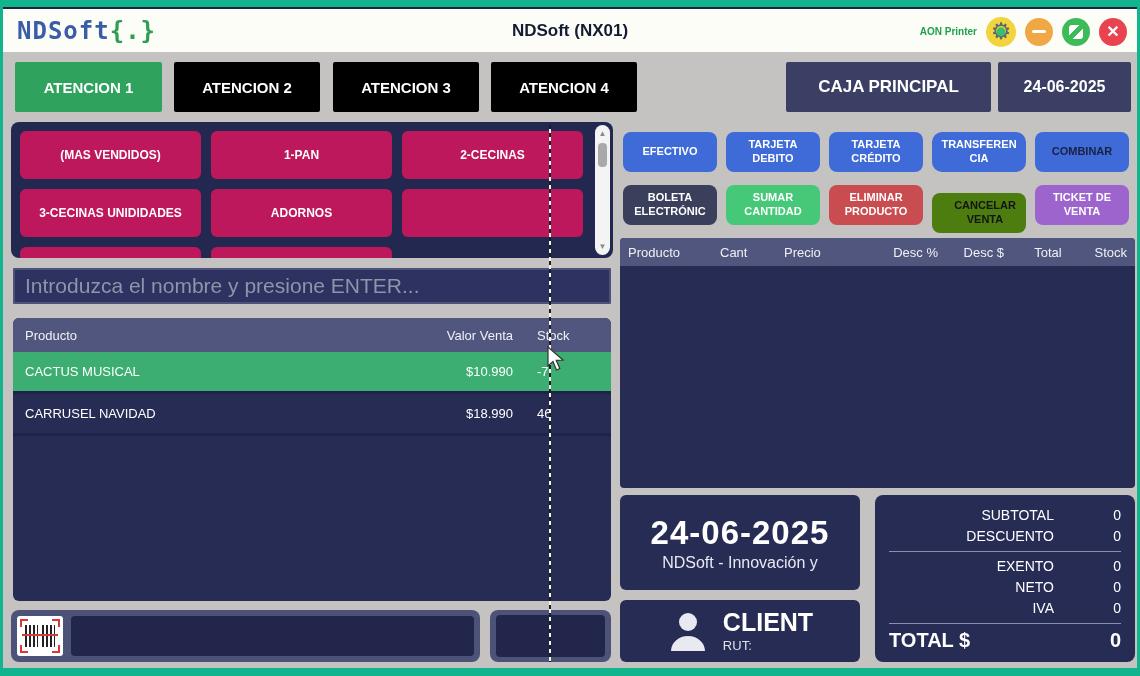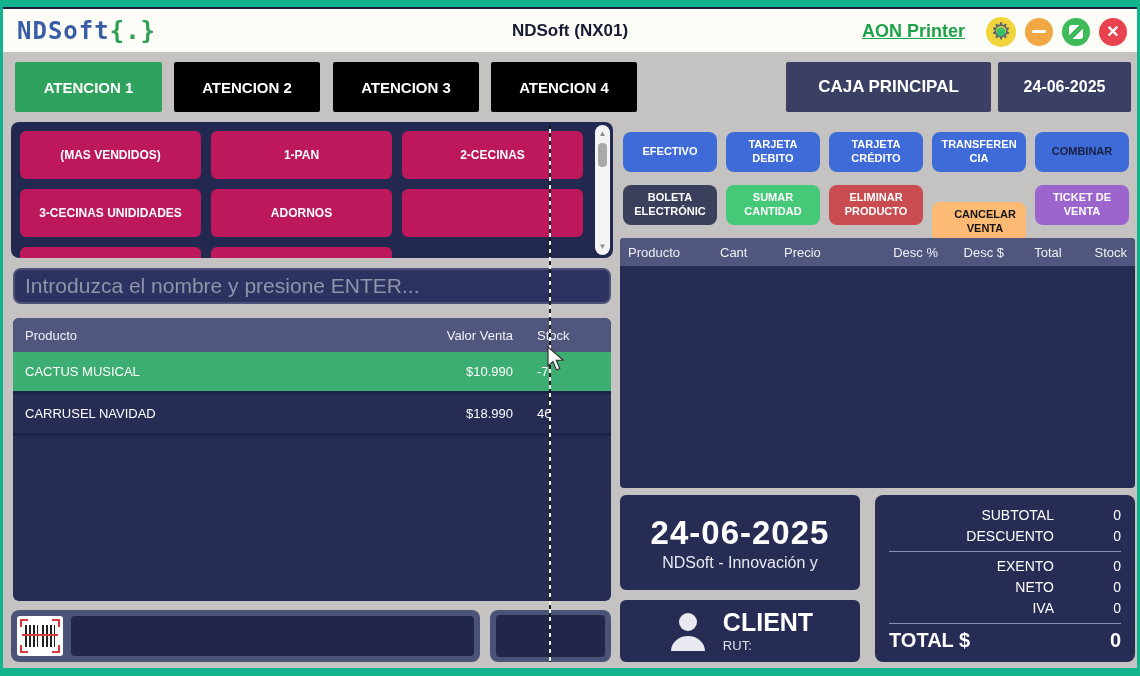--- a/index.html
+++ b/index.html
@@ -10,21 +10,21 @@
     border-left:3px solid #12b48e; border-right:3px solid #12b48e;
   }
   
   .top-strip { position:absolute; left:0; top:0; width:100%; height:7px; background:#12b48e; }
   .bottom-strip { position:absolute; left:0; bottom:0; width:100%; height:8px; background:#12b48e; }
   .titlebar { position:absolute; left:0; top:7px; width:100%; height:45px; background:#fdfdf7; border-top:2px solid #1a2340; }
   .logo { position:absolute; left:14px; top:8px; font-family:"DejaVu Sans Mono", monospace; font-weight:bold; font-size:24px; color:#3a5da8; letter-spacing:1px; }
   .logo .suffix { color:#2e9e52; }
   .win-title { position:absolute; left:0; top:12px; width:100%; text-align:center; font-size:17px; font-weight:bold; color:#151b33; pointer-events:none; }
   .tb-right { position:absolute; right:10px; top:0; height:45px; display:flex; align-items:center; gap:9px; }
-  .printer-label { font-size:18px; font-weight:bold; color:#1ea24b; margin-right:12px;text-decoration:underline; }
+  .printer-label { font-size:10px; font-weight:bold; color:#1ea24b; margin-right:0; }
   .circle-btn { width:28px; height:28px; border-radius:50%; display:flex; align-items:center; justify-content:center; position:relative; cursor:pointer; }
   .gear-btn { width:30px; height:30px; background:#f2d43c; }
   .gear-glyph { font-size:23px; color:#5f6673; line-height:1; }
   .gear-dot { position:absolute; width:9px; height:9px; border-radius:50%; background:#35c06a; left:50%; top:50%; transform:translate(-50%,-52%); }
   .min-btn { background:#f0a844; }
   .min-bar { width:14px; height:3px; background:#fff; border-radius:2px; }
   .max-btn { background:#3dbb58; }
   .max-square { width:14px; height:14px; background:#fff; border-radius:3px;
     background-image:linear-gradient(135deg, transparent 38%, #3dbb58 38%, #3dbb58 62%, transparent 62%); }
   .close-btn { background:#e8434f; }
@@ -41,21 +41,21 @@
     border-radius:8px; overflow:hidden; padding:9px 30px 0 9px; }
   .cat-grid { display:grid; grid-template-columns:1fr 1fr 1fr; gap:10px; }
   .cat-btn { height:48px; background:#be185d; border:none; border-radius:6px; color:#fff;
     font-family:"Liberation Sans", sans-serif; font-size:12px; font-weight:bold; cursor:pointer; }
   .cat-scrollbar { position:absolute; right:3px; top:3px; bottom:3px; width:15px; background:#f4f4f4; border-radius:8px; }
   .sb-arrow { position:absolute; left:0; width:100%; text-align:center; font-size:8px; color:#8a8a8a; cursor:pointer; }
   .sb-up { top:4px; } .sb-down { bottom:4px; }
   .sb-thumb { position:absolute; left:3px; top:18px; width:9px; height:24px; background:#a9a9a9; border-radius:4px; cursor:grab; }
   
   .search-wrap { position:absolute; left:10px; top:268px; width:598px; height:36px; background:#2e3260;
-    border:2px solid #4d5278; border-radius:8px; display:flex; align-items:center; padding:0 10px; }
+    border:2px solid #4d5278; border-radius:1px; display:flex; align-items:center; padding:0 10px; }
   .search-wrap input { width:100%; background:transparent; border:none; outline:none;
     font-family:"Liberation Sans", sans-serif; font-size:21px; color:#cfd3e0; }
   .search-wrap input::placeholder { color:#8f94ab; opacity:1; }
   
   .prod-panel { position:absolute; left:10px; top:318px; width:598px; height:283px; background:#272c55;
     border-radius:6px; overflow:hidden; }
   .prod-head { height:34px; background:#51567e; display:flex; align-items:center; padding:0 12px;
     font-size:13px; color:#f0f0f5; }
   .col-name { flex:1; }
   .col-price { width:120px; text-align:right; }
@@ -205,31 +205,31 @@
   </div>
   <div class="qty-panel">
     <input class="qty-input" type="text" style="">
   </div>
 
   <button class="pay-btn" style="left: 620px; top: 132px; background: rgb(62, 107, 216); color: rgb(255, 255, 255);">EFECTIVO</button>
   <button class="pay-btn" style="left: 723px; top: 132px; background: rgb(62, 107, 216); color: rgb(255, 255, 255);">TARJETA
 DEBITO</button>
   <button class="pay-btn" style="left: 826px; top: 132px; background: rgb(62, 107, 216); color: rgb(255, 255, 255);">TARJETA
 CRÉDITO</button>
-  <button class="pay-btn" style="left: 929px; top: 132px; background: rgb(62, 107, 216); color: rgb(255, 255, 255);">TRANSFEREN
+  <button class="pay-btn" style="left: 929px; top: 132px; background: rgb(62, 107, 216); color: rgb(255, 255, 255); border-radius: 10px;">TRANSFEREN
 CIA</button>
   <button class="pay-btn" style="left: 1032px; top: 132px; background: rgb(62, 107, 216); color: rgb(26, 32, 64);">COMBINAR</button>
 
   <button class="pay-btn" style="left: 620px; top: 185px; background: rgb(58, 63, 92); color: rgb(255, 255, 255);">BOLETA
 ELECTRÓNIC</button>
   <button class="pay-btn" style="left: 723px; top: 185px; background: rgb(69, 200, 120); color: rgb(255, 255, 255);">SUMAR
 CANTIDAD</button>
   <button class="pay-btn" style="left: 826px; top: 185px; background: rgb(200, 76, 80); color: rgb(255, 255, 255);">ELIMINAR
 PRODUCTO</button>
-  <button class="pay-btn" style="left: 929px; top: 202px; background: #fdba74; color: rgb(20, 20, 20); padding-left: 12px;">CANCELAR
+  <button class="pay-btn" style="left: 929px; top: 193px; background: #4d7c0f; color: rgb(20, 20, 20); padding-left: 12px;">CANCELAR
 VENTA</button>
   <button class="pay-btn" style="left: 1032px; top: 185px; background: rgb(156, 100, 204); color: rgb(255, 255, 255);">TICKET DE
 VENTA</button>
 
   <div class="sale-panel">
     <div class="sale-head">
       <span class="sc-producto">Producto</span>
       <span class="sc-cant">Cant</span>
       <span class="sc-precio">Precio</span>
       <span class="sc-descp">Desc %</span>

